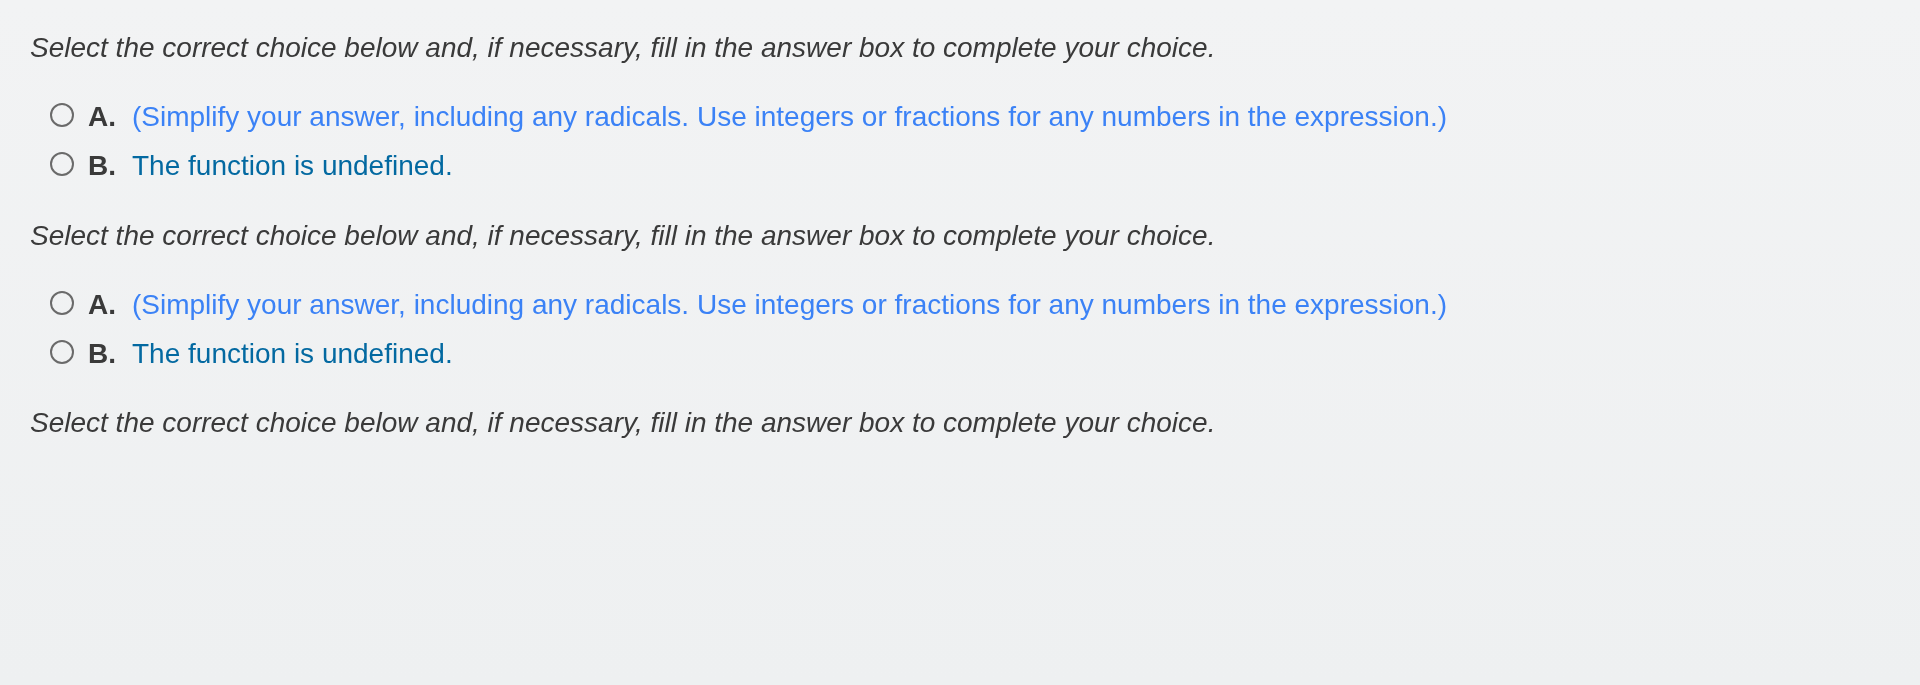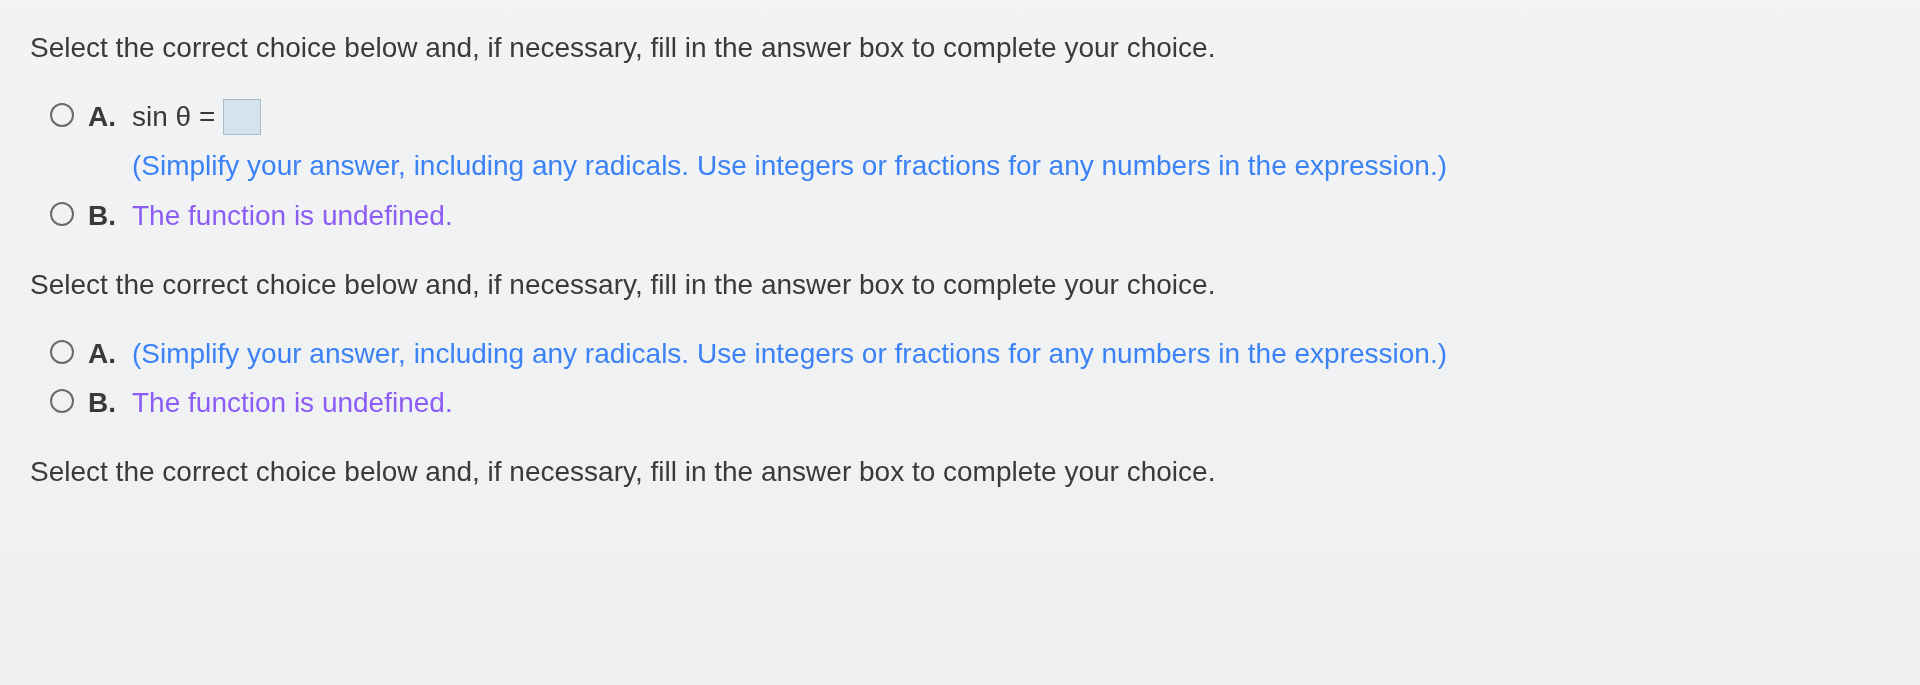--- a/index.html
+++ b/index.html
@@ -13,20 +13,21 @@
       width: 1920px;
       height: 685px;
       padding: 28px 30px;
       color: #3a3a3a;
       font-size: 28px;
       line-height: 1.4;
     }
     .prompt {
       margin-bottom: 30px;
       color: #3a3a3a;
+      font-style: italic;
     }
     .question-block {
       margin-bottom: 30px;
     }
     .choice-row {
       display: flex;
       align-items: flex-start;
       margin-bottom: 10px;
       margin-left: 20px;
     }
@@ -63,37 +64,33 @@
       height: 36px;
       background: #d4e3ec;
       border: 1px solid #a8bcc9;
       display: inline-block;
       margin-left: 2px;
     }
     .hint {
       color: #3b82f6;
     }
     .plain-choice {
-      color: #8b5cf6;
+      color: #0369a1;
     }
   </style>
 </head>
 <body>
 
 <div class="prompt">Select the correct choice below and, if necessary, fill in the answer box to complete your choice.</div>
 
 <div class="question-block">
   <div class="choice-row">
     <span class="radio"></span>
     <span class="choice-letter">A.</span>
     <div class="choice-content">
-      <div class="expr-line">
-        <span class="expr-text">sin θ =</span>
-        <span class="answer-box"></span>
-      </div>
       <div class="hint">(Simplify your answer, including any radicals. Use integers or fractions for any numbers in the expression.)</div>
     </div>
   </div>
   <div class="choice-row">
     <span class="radio"></span>
     <span class="choice-letter">B.</span>
     <div class="choice-content">
       <span class="plain-choice">The function is undefined.</span>
     </div>
   </div>

